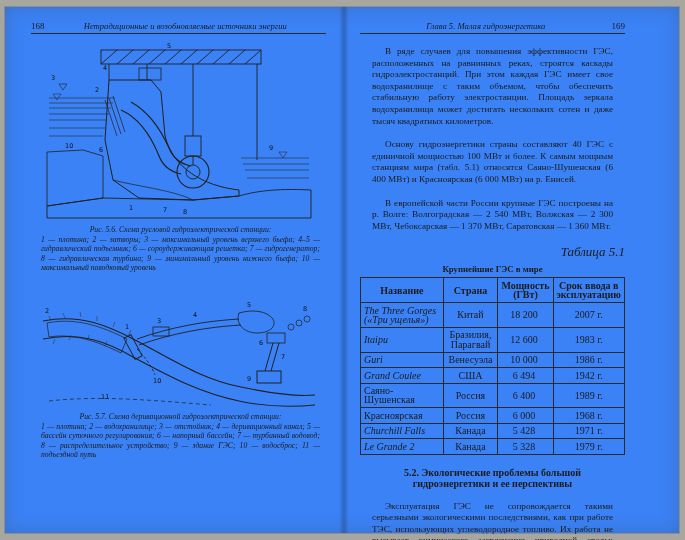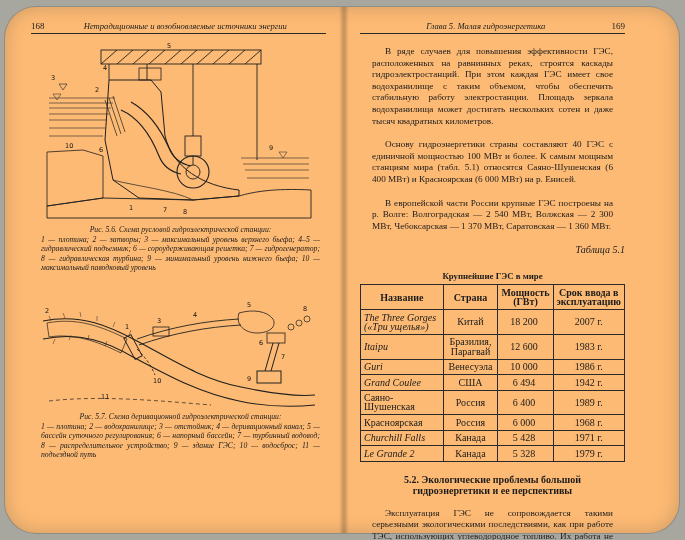--- a/index.html
+++ b/index.html
@@ -4,23 +4,22 @@
 <style>
   html,body{margin:0;padding:0;}
   body{
     width:685px;height:540px;overflow:hidden;position:relative;
     background:#a8a79f;
     font-family:"Liberation Serif","DejaVu Serif",serif;
     color:#1b1b1b;
   }
   .spread{
     position:absolute;left:5px;top:7px;width:674px;height:526px;
-    background:#fdba74;
+    background:#3b82f6;
     box-shadow:0 0 0 1px #8e8d86, inset 0 0 18px rgba(60,60,50,.25);
-    border-radius:31px;
   }
   .gutter{
     position:absolute;left:334px;top:0;width:10px;height:100%;
     background:linear-gradient(90deg,rgba(0,0,0,0) 0%,rgba(0,0,0,.22) 50%,rgba(0,0,0,0) 100%);
     pointer-events:none;
   }
   .page{position:absolute;top:0;height:100%;box-sizing:border-box;}
   .page.left{left:0;width:337px;padding:14px 16px 10px 26px;}
   .page.right{left:337px;width:307px;padding:14px 24px 3px 18px;}
 
@@ -35,22 +34,22 @@
   .figure{display:block;margin:2px auto 3px auto;}
   .caption{
     font-size:7.7px;font-style:italic;line-height:9.6px;
     text-align:justify;margin:2px 6px 10px 10px;
   }
   .caption .cap-title{display:block;text-align:center;font-style:italic;}
 
   .bodytext{font-size:9.2px;line-height:11.6px;text-align:justify;}
   .bodytext p{margin:12px;text-indent:13px;}
 
-  .table-label{font-size:10px;font-style:italic;text-align:right;margin:8px 0 4px 0;}
-  .table-title{font-size:8.8px;font-weight:bold;text-align:center;margin:16px 0 3px 0;}
+  .table-label{font-size:13px;font-style:italic;text-align:right;margin:8px 0 4px 0;}
+  .table-title{font-size:8.8px;font-weight:bold;text-align:center;margin:4px 0 3px 0;}
 
   table.ges{
     width:100%;border-collapse:collapse;font-size:10px;line-height:9.4px;
   }
   table.ges th,table.ges td{
     border:0.8px solid #2a2a2a;padding:2.5px 3px;vertical-align:middle;
   }
   table.ges th{font-weight:bold;text-align:center;}
   table.ges td.name{text-align:left;}
   table.ges td.ctr{text-align:center;}

